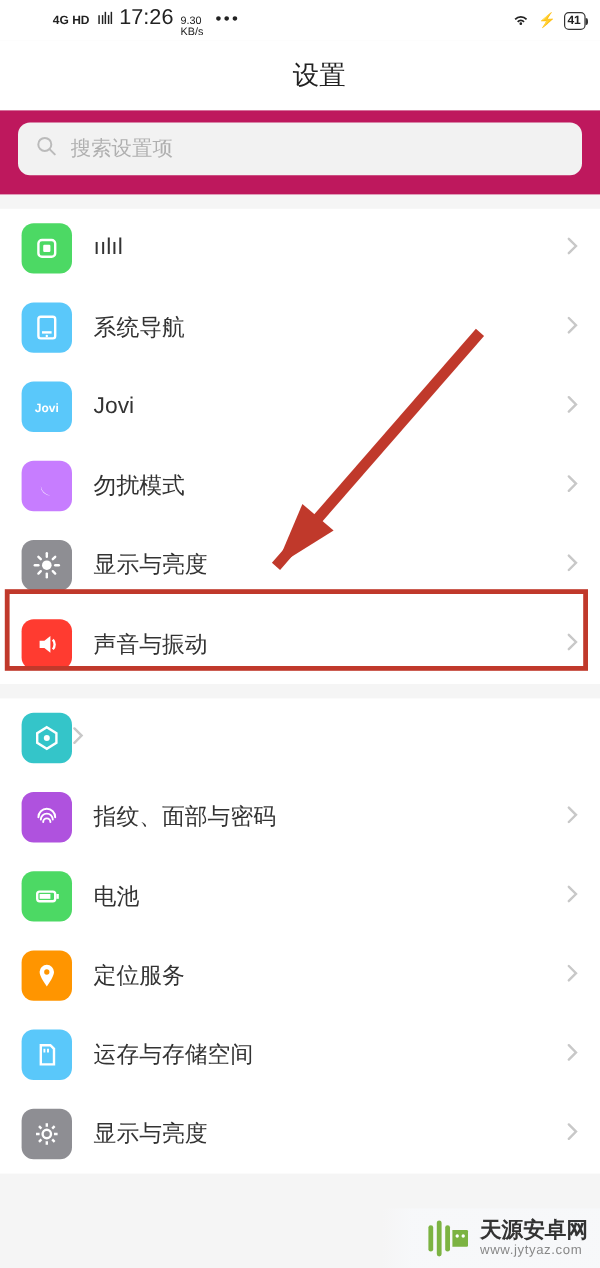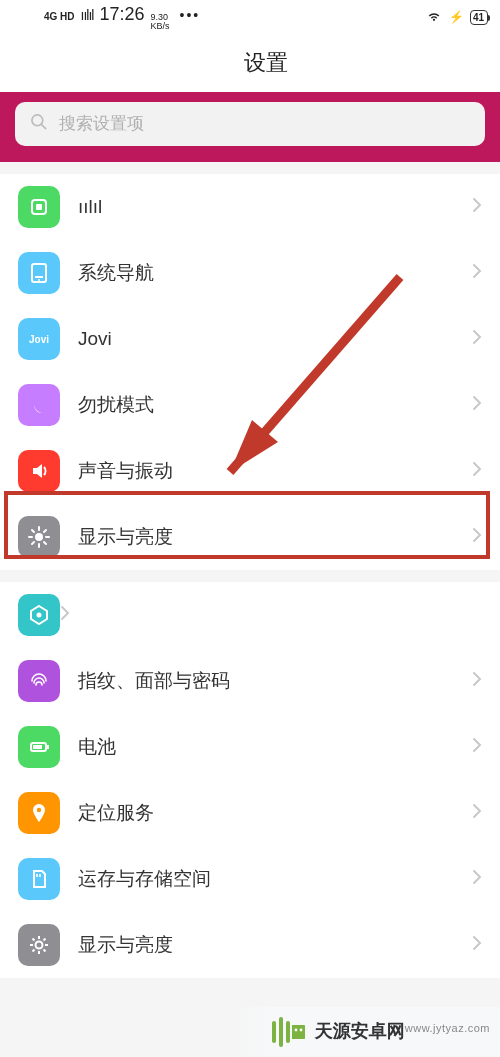--- a/index.html
+++ b/index.html
@@ -74,21 +74,21 @@
     .arrow-overlay {
       position: absolute; left: 190px; top: 262px; width: 230px; height: 240px;
       z-index: 31; pointer-events: none;
     }
     .watermark {
       position: absolute; right: 0; bottom: 0; display: flex; align-items: center;
       gap: 8px; background: linear-gradient(90deg, rgba(247,248,250,0) 0%, rgba(247,248,250,0.95) 14%);
       padding: 6px 10px 6px 36px; z-index: 40;
     }
     .wm-logo { display: flex; align-items: center; gap: 4px; }
-    .wm-text { display: flex; flex-direction: row; line-height: 1.1; }
+    .wm-text { display: flex; flex-direction: column; line-height: 1.1; }
     .wm-line1 { font-size: 18px; font-weight: 600; color: #333; }
     .wm-line2 { font-size: 11px; color: #888; letter-spacing: 0.5px; }
     
     .ic-status { background: #4cd964; }
     .ic-nav    { background: #5ac8fa; }
     .ic-jovi   { background: #5ac8fa; }
     .ic-dnd    { background: #c77dff; }
     .ic-sound  { background: #ff3b30; }
     .ic-disp   { background: #8e8e93; }
     .ic-lock   { background: #4cd964; }
@@ -187,48 +187,48 @@
       <svg class="icon-svg" viewBox="0 0 24 24">
           <path d="M15 4a8 8 0 100 16 10 10 0 01-8-8 8 8 0 018-8z" fill="#fff"></path>
         </svg>
     </div>
     <div class="row-label">勿扰模式</div>
     <span class="chevron"><svg width="10" height="16" viewBox="0 0 10 16">
           <path d="M2 2l6 6-6 6" stroke="#c8c8c8" stroke-width="2" fill="none" stroke-linecap="round"></path>
         </svg></span>
   </div>
   <div class="row">
-    <div class="row-icon ic-sound">
-      <svg class="icon-svg" viewBox="0 0 24 24">
-          <path d="M6 9v6h4l5 4V5l-5 4H6z" fill="#fff"></path>
-          <path d="M17 8a6 6 0 010 8" stroke="#fff" stroke-width="2" fill="none"></path>
-        </svg>
-    </div>
-    <div class="row-label">声音与振动</div>
-    <span class="chevron"><svg width="10" height="16" viewBox="0 0 10 16">
-          <path d="M2 2l6 6-6 6" stroke="#c8c8c8" stroke-width="2" fill="none" stroke-linecap="round"></path>
-        </svg></span>
-  </div>
-  <div class="row">
     <div class="row-icon ic-disp">
       <svg class="icon-svg" viewBox="0 0 24 24">
           <circle cx="12" cy="12" r="4" fill="#fff"></circle>
           <g stroke="#fff" stroke-width="2" stroke-linecap="round">
             <line x1="12" y1="2" x2="12" y2="5"></line>
             <line x1="12" y1="19" x2="12" y2="22"></line>
             <line x1="2" y1="12" x2="5" y2="12"></line>
             <line x1="19" y1="12" x2="22" y2="12"></line>
             <line x1="5" y1="5" x2="7" y2="7"></line>
             <line x1="17" y1="17" x2="19" y2="19"></line>
             <line x1="5" y1="19" x2="7" y2="17"></line>
             <line x1="17" y1="7" x2="19" y2="5"></line>
           </g>
         </svg>
     </div>
     <div class="row-label">显示与亮度</div>
+    <span class="chevron"><svg width="10" height="16" viewBox="0 0 10 16">
+          <path d="M2 2l6 6-6 6" stroke="#c8c8c8" stroke-width="2" fill="none" stroke-linecap="round"></path>
+        </svg></span>
+  </div>
+  <div class="row">
+    <div class="row-icon ic-sound">
+      <svg class="icon-svg" viewBox="0 0 24 24">
+          <path d="M6 9v6h4l5 4V5l-5 4H6z" fill="#fff"></path>
+          <path d="M17 8a6 6 0 010 8" stroke="#fff" stroke-width="2" fill="none"></path>
+        </svg>
+    </div>
+    <div class="row-label">声音与振动</div>
     <span class="chevron"><svg width="10" height="16" viewBox="0 0 10 16">
           <path d="M2 2l6 6-6 6" stroke="#c8c8c8" stroke-width="2" fill="none" stroke-linecap="round"></path>
         </svg></span>
   </div>
 </div>
 
 <div class="gap"></div>
 
 <div class="group">
   <div class="row">

